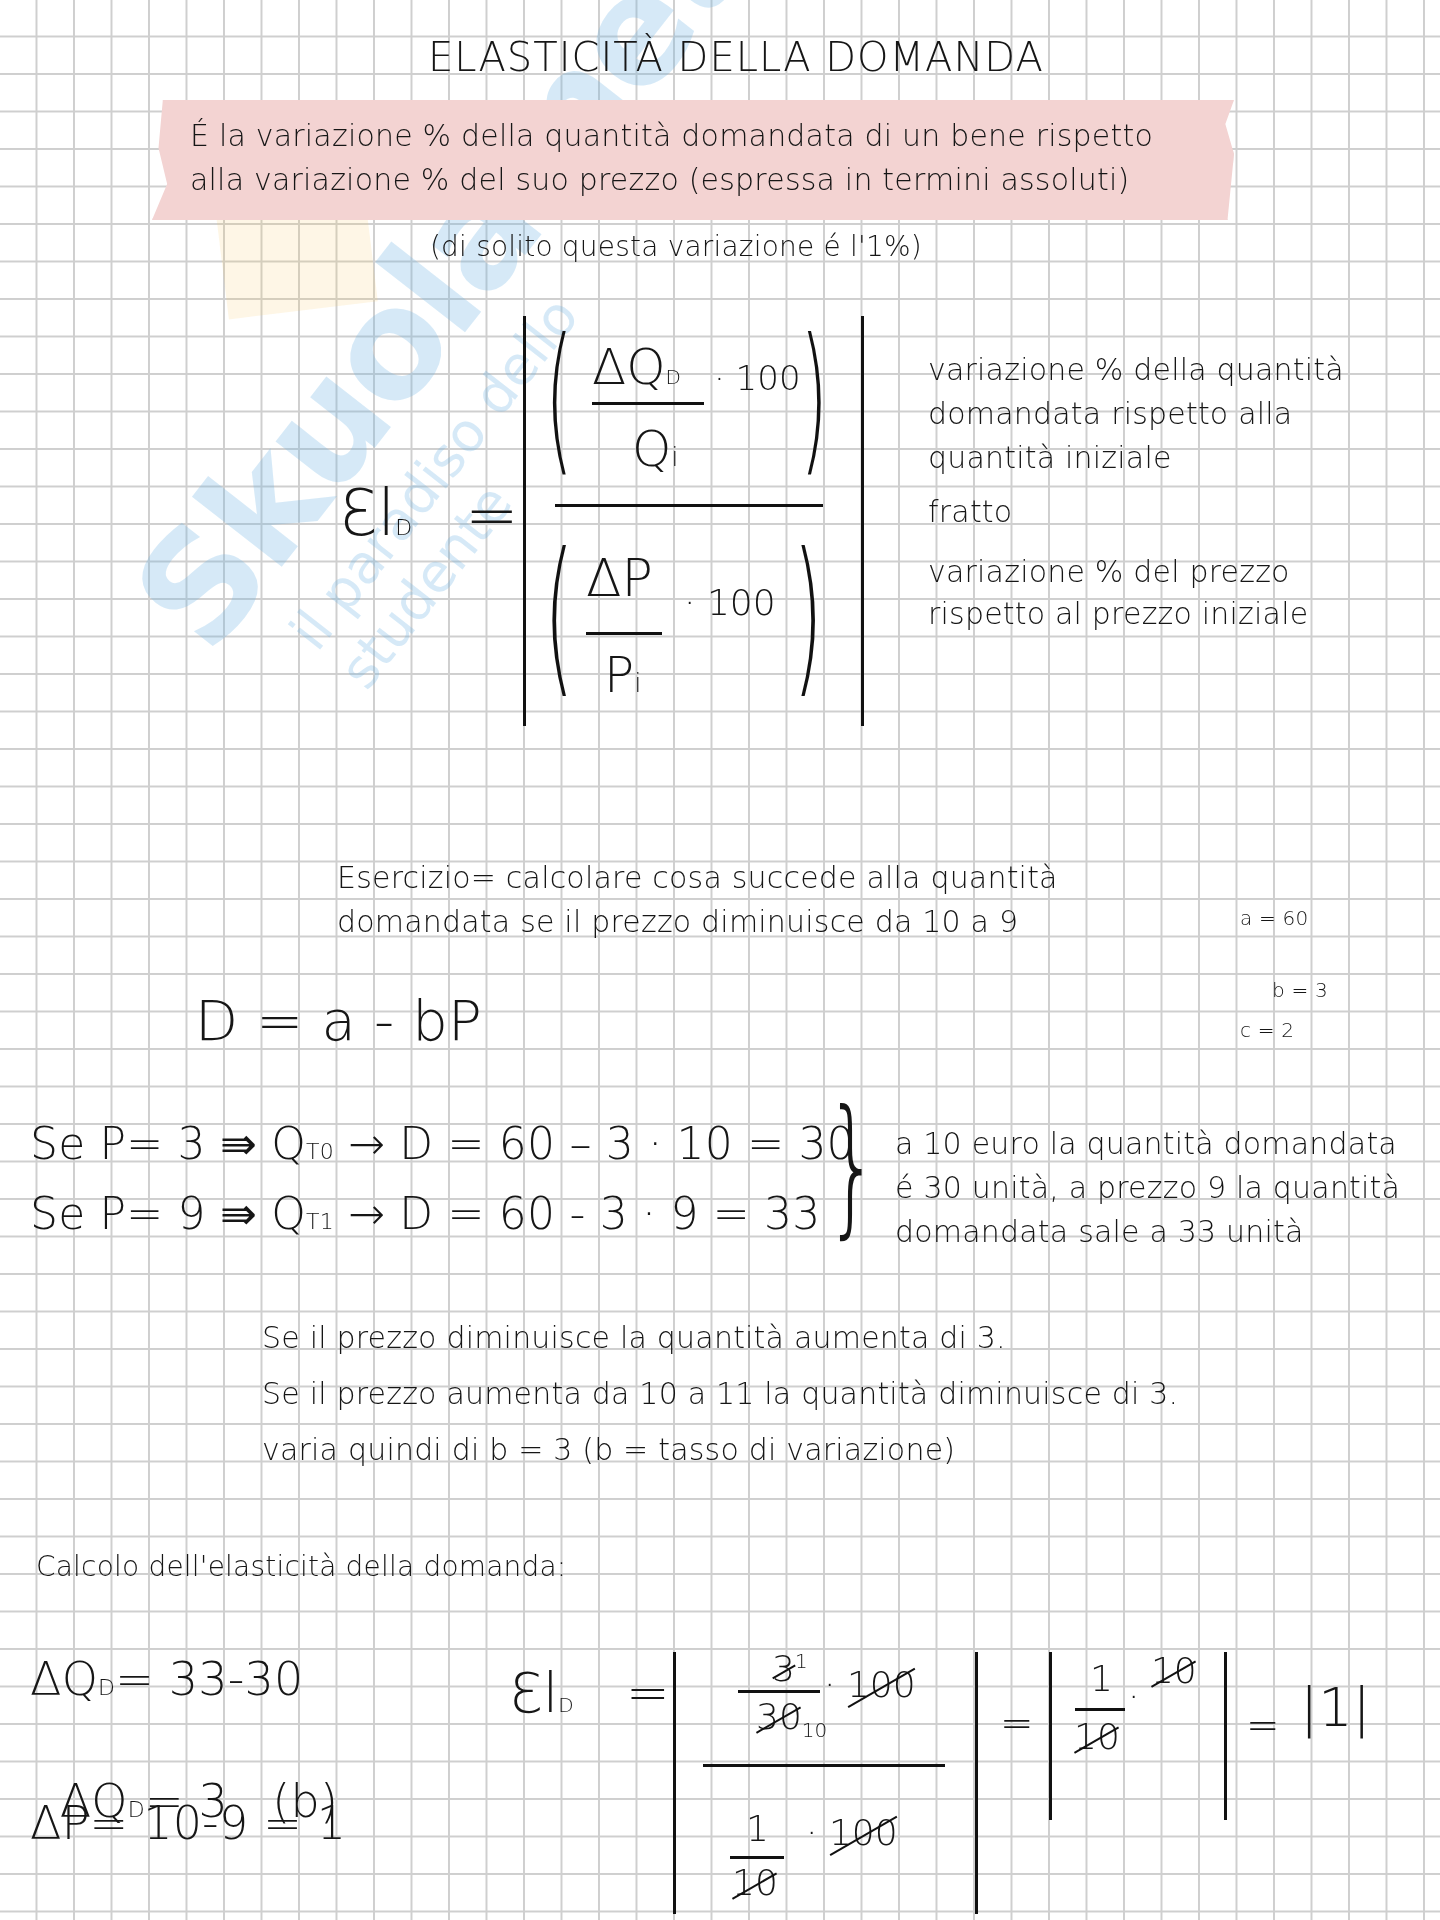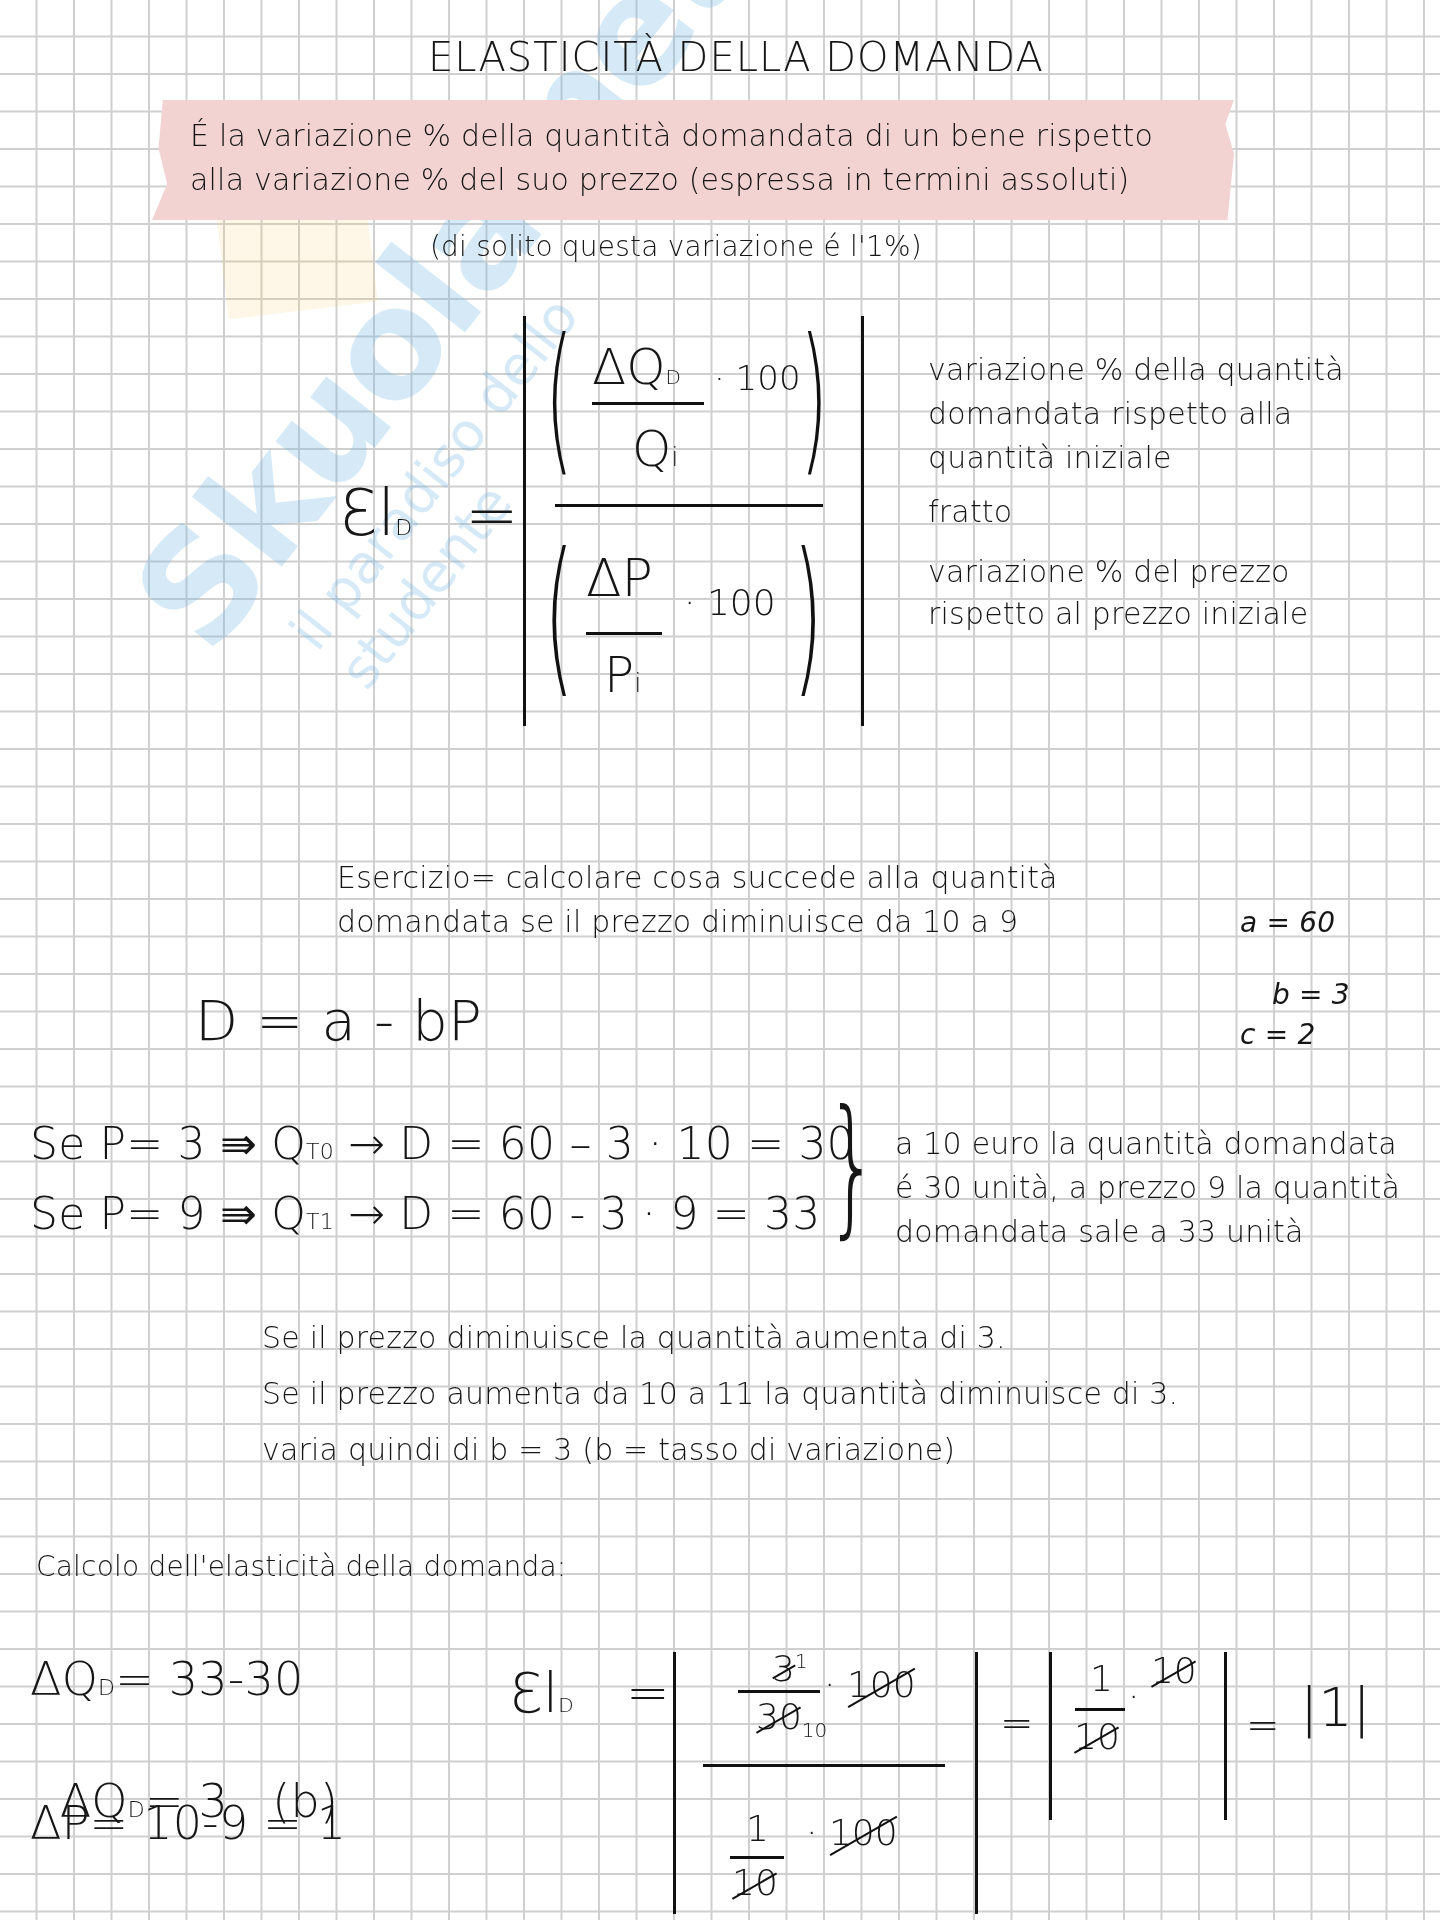--- a/index.html
+++ b/index.html
@@ -37,21 +37,21 @@
   
   .el-label { font-size:64px; font-weight:300; }
   .el-sub { font-size:22px; }
   .abs-bar { position:absolute; width:3px; background:#111; }
   .frac-line { position:absolute; height:3px; background:#111; }
   .paren { position:absolute; font-weight:100; color:#111; line-height:1; }
 
   .side-note { left:928px; font-size:30px; font-weight:300; }
 
   .exercise { left:337px; font-size:30px; font-weight:300; }
-  .param { left:1240px; font-size:28px; font-weight:300;font-style:italic; }
+  .param { left:1240px; font-size:20px; font-weight:300; }
   .demand { left:195px; top:988px; font-size:56px; font-weight:300; }
 
   .case { left:30px; font-size:44px; font-weight:300; }
   .case-note { left:895px; font-size:30px; font-weight:300; }
   .brace { left:826px; top:1090px; font-size:150px; font-weight:100; transform:scaleX(0.55); transform-origin:left top; line-height:1; }
 
   .obs { left:262px; font-size:30px; font-weight:300; }
   .calc-title { left:36px; top:1550px; font-size:28px; font-weight:300; }
   .delta { left:30px; font-size:46px; font-weight:300; }
 

